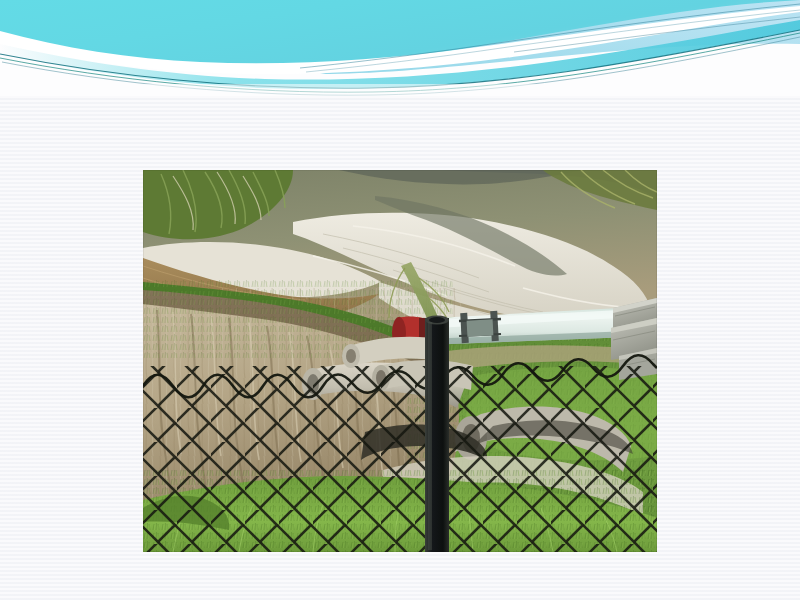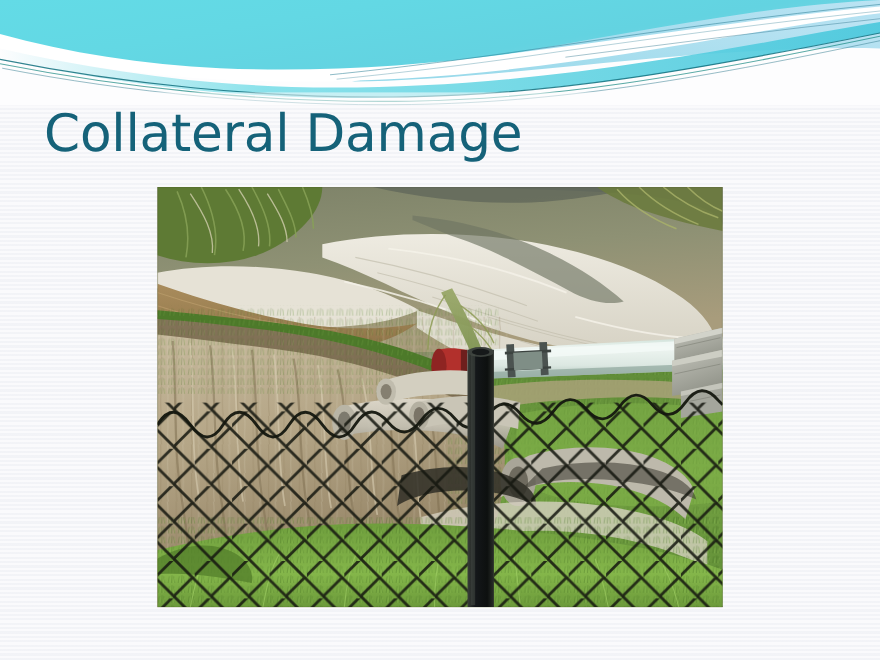--- a/index.html
+++ b/index.html
@@ -148,21 +148,20 @@
       <path d="M2,62 C116,84 246,97 374,95 C504,93 624,74 800,37" fill="none" stroke="#3f8496" stroke-width="0.9" opacity="0.55"></path>
 
       <path d="M800,4 C700,14 600,28 505,42 C430,53 360,62 300,68" fill="none" stroke="#2d7f96" stroke-width="0.9" opacity="0.55"></path>
       <path d="M800,10 C702,20 602,34 508,47 C434,58 366,66 306,72" fill="none" stroke="#2d7f96" stroke-width="0.8" opacity="0.4"></path>
       <path d="M800,17 C706,27 608,40 514,52" fill="none" stroke="#1f6b84" stroke-width="0.8" opacity="0.45"></path>
 
       <rect x="0" y="84" width="800" height="12" fill="#fdfdfe" opacity="0.55"></rect>
     </svg>
   </div>
 
-  <div id="slide-title">Collateral Damage</div>
 
   <div id="content-photo">
     <svg viewBox="0 0 514 382" preserveAspectRatio="none" xmlns="http://www.w3.org/2000/svg">
       <defs>
         <linearGradient id="pWaterFar" x1="0" y1="0" x2="0.3" y2="1">
           <stop offset="0%" stop-color="#7d8268"></stop>
           <stop offset="50%" stop-color="#8e9174"></stop>
           <stop offset="100%" stop-color="#a89c7c"></stop>
         </linearGradient>
         <linearGradient id="pSilt" x1="0" y1="0" x2="0" y2="1">

